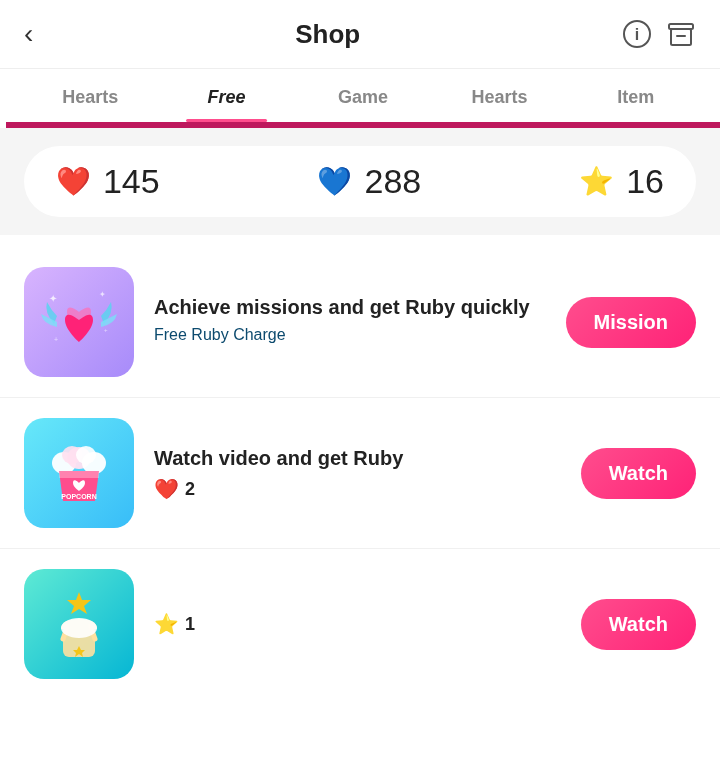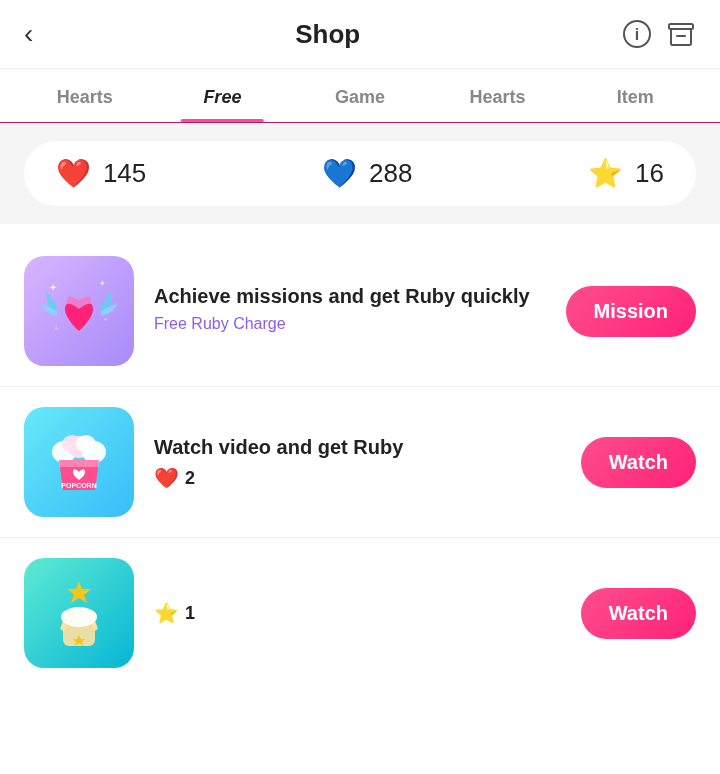--- a/index.html
+++ b/index.html
@@ -45,23 +45,24 @@
       cursor: pointer;
       color: #555;
       font-size: 26px;
       display: flex;
       align-items: center;
     }
 
     
     .tabs {
       display: flex;
-      border-bottom: 1px solid #be185d;
+      border-bottom: 6px solid #be185d;
       background: #fff;
       padding: 0 16px;
+      margin-left: 6px;
     }
     .tab {
       flex: 1;
       text-align: center;
       padding: 18px 0 14px;
       font-size: 18px;
       font-weight: 700;
       color: #888;
       cursor: pointer;
       position: relative;
@@ -97,21 +98,21 @@
     }
     .stat-item {
       display: flex;
       align-items: center;
       gap: 12px;
     }
     .stat-icon {
       font-size: 28px;
     }
     .stat-value {
-      font-size: 26px;
+      font-size: 34px;
       font-weight: 500;
       color: #222;
     }
     .stat-divider {
       flex: 1;
     }
 
     
     .items-list {
       padding: 12px 0;
@@ -148,21 +149,21 @@
     }
     .item-title {
       font-size: 20px;
       font-weight: 700;
       color: #222;
       line-height: 1.3;
       margin-bottom: 6px;
     }
     .item-subtitle {
       font-size: 16px;
-      color: #8b5cf6;
+      color: #0c4a6e;
       margin-bottom: 6px;
     }
     .item-reward {
       display: flex;
       align-items: center;
       gap: 6px;
       font-size: 18px;
       font-weight: 600;
       color: #222;
     }

